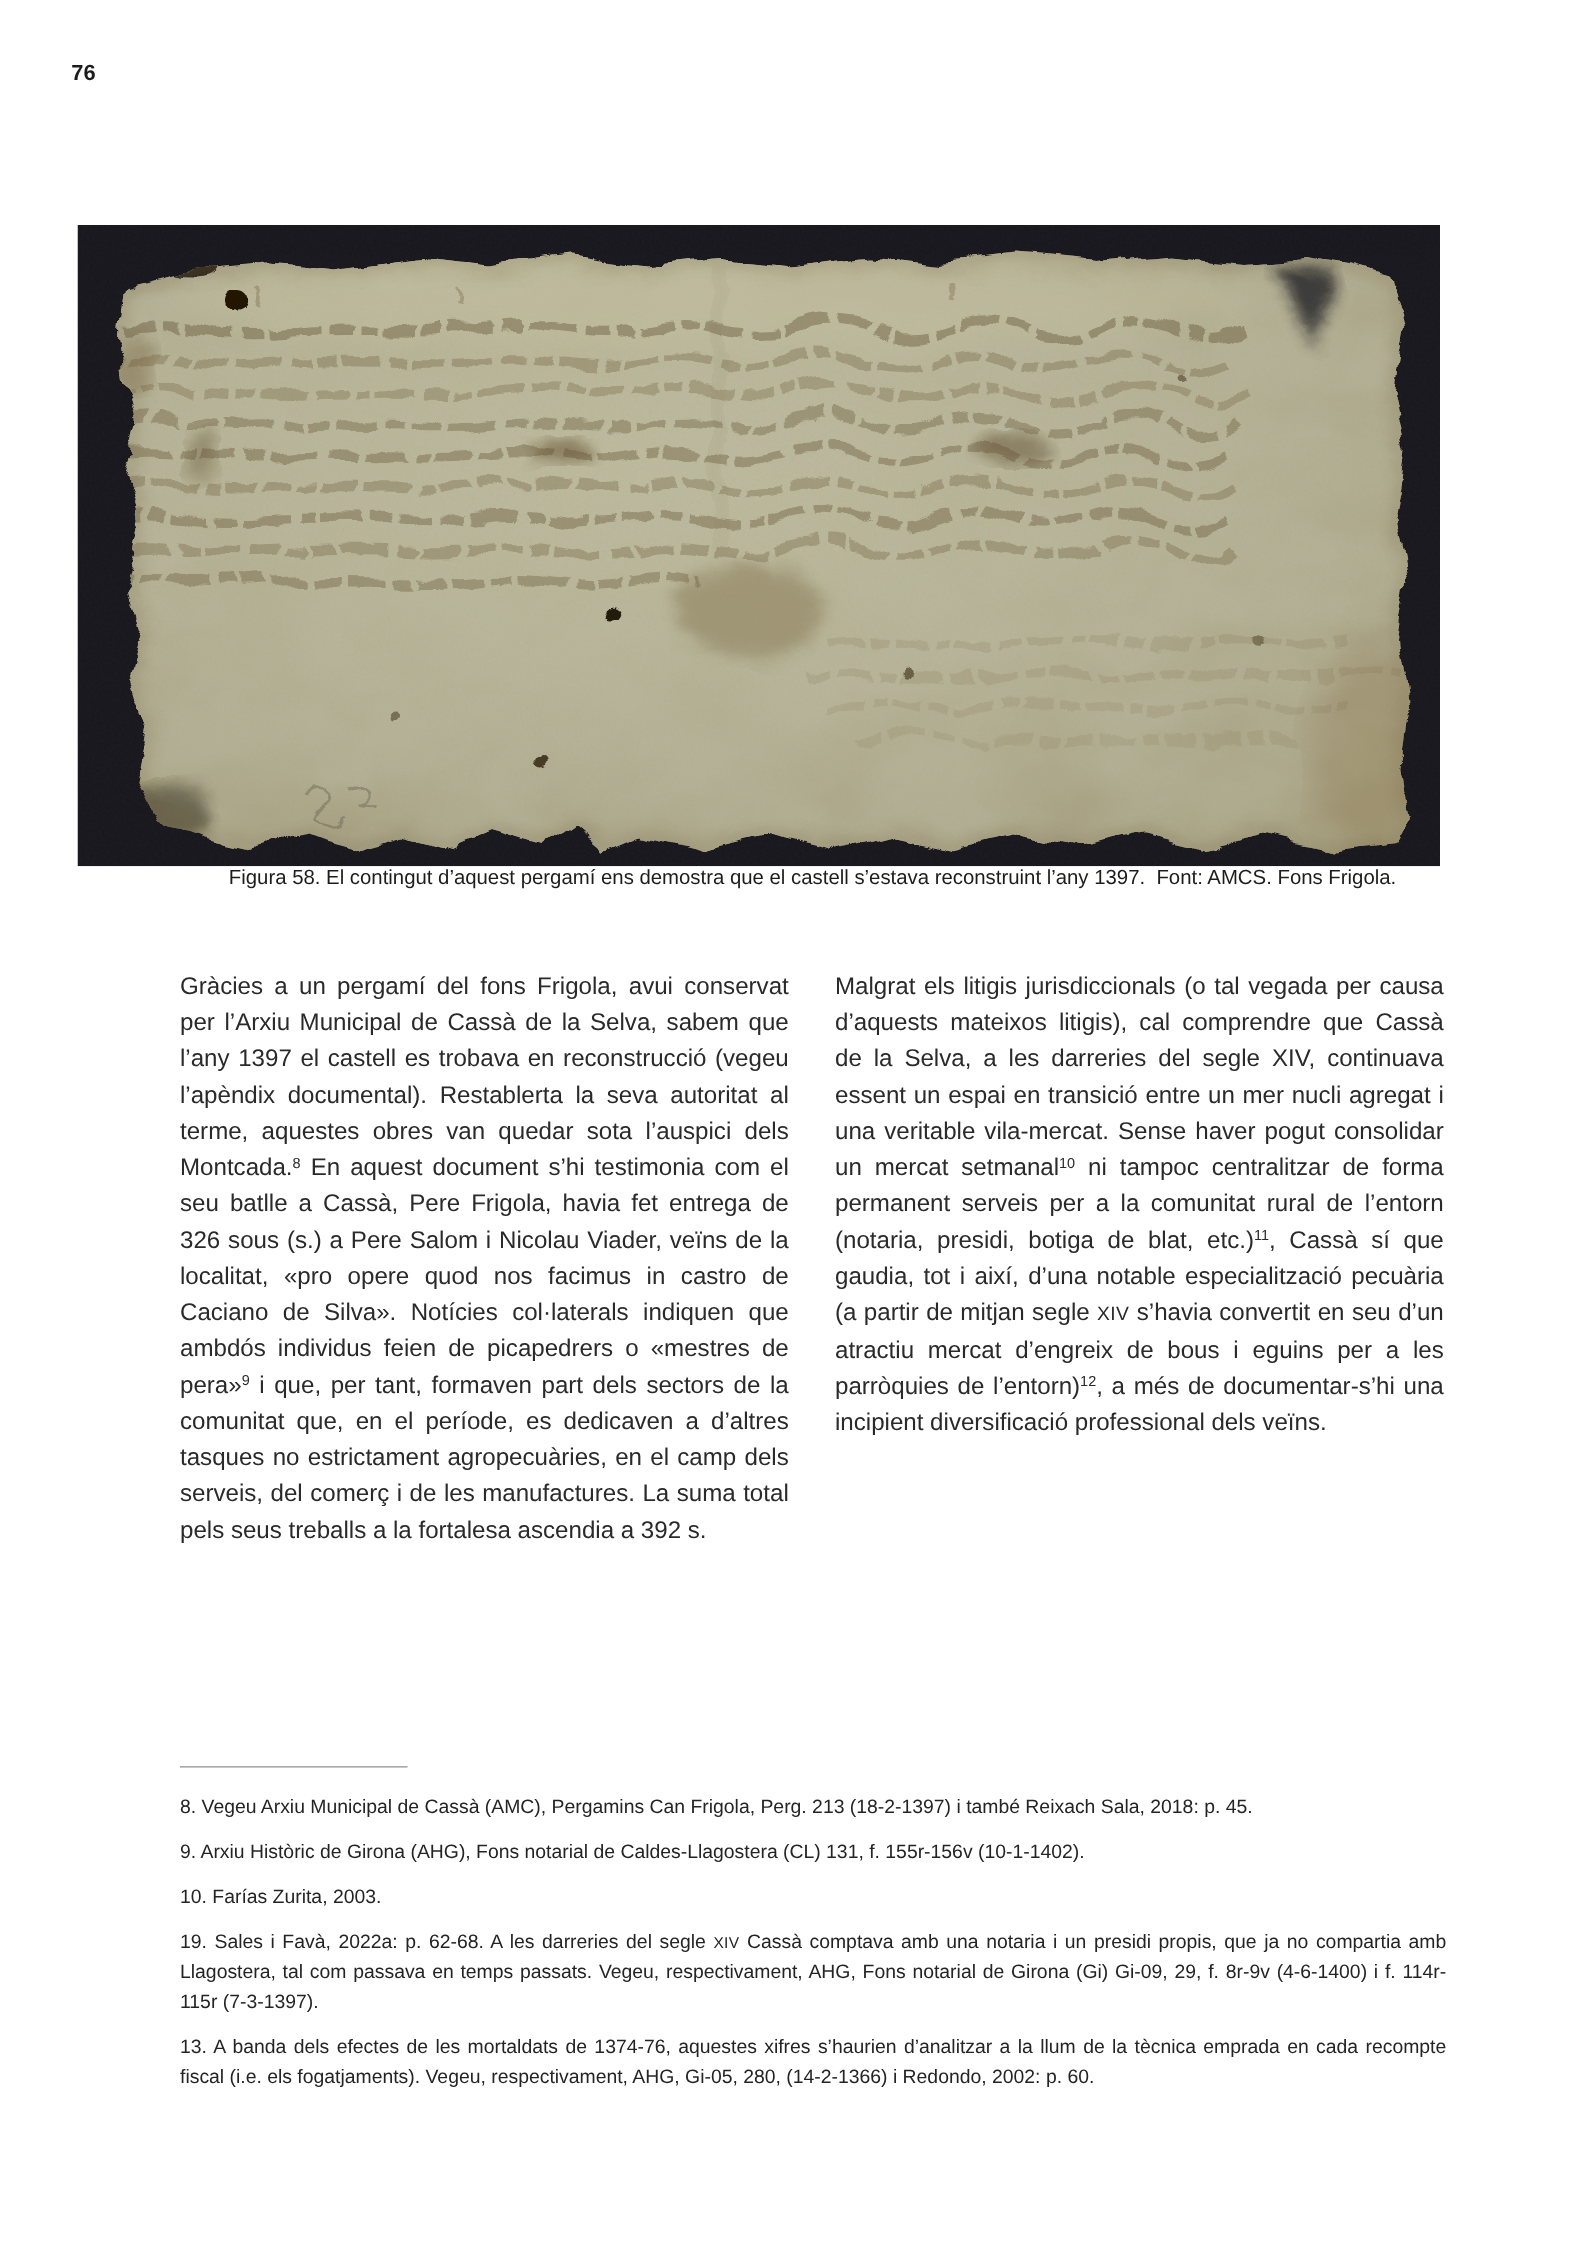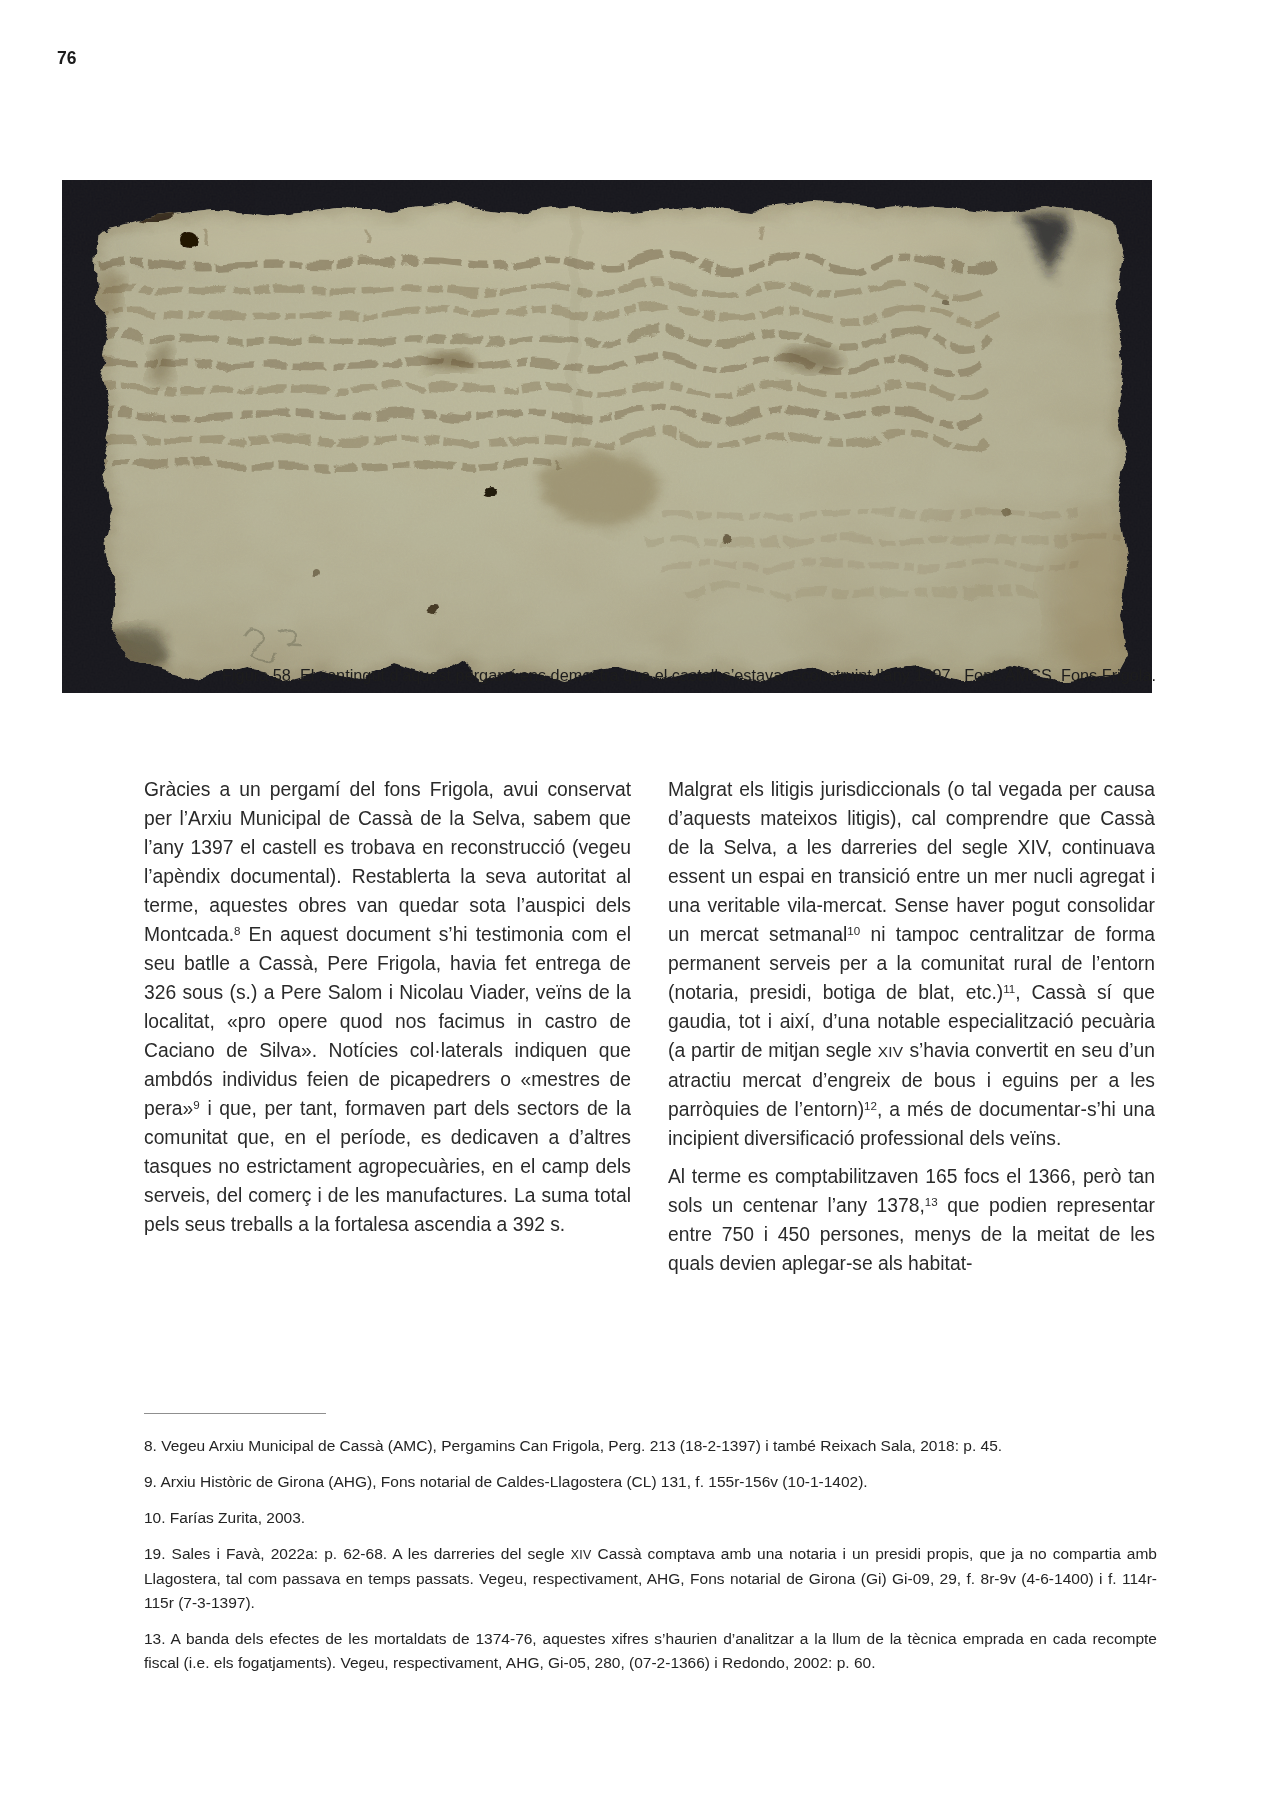--- a/index.html
+++ b/index.html
@@ -4,22 +4,22 @@
 <style>
   html,body{margin:0;padding:0;background:#ffffff;}
   .page{
     position:relative;width:1272px;height:1800px;background:#ffffff;overflow:hidden;
     font-family:"Liberation Sans",sans-serif;color:#2a2a2a;border-radius:32px;
   }
   .pagenum{position:absolute;left:57px;top:48px;font-size:17.5px;font-weight:700;color:#1c1c1c;}
   .photo{position:absolute;left:62px;top:180px;width:1090px;height:513px;margin:0;}
   .photo svg{display:block;width:100%;height:100%;}
   .caption{
-    position:absolute;left:144px;top:662px;width:1012px;
-    font-size:16.3px;line-height:26px;color:#1d1d1d;text-align:right;
+    position:absolute;left:144px;top:689px;width:1012px;
+    font-size:16.3px;line-height:26px;color:#1d1d1d;text-align:center;
   }
   .columns{position:absolute;left:144px;top:775px;width:1012px;display:flex;gap:37px;}
   .col{width:487px;font-size:19.3px;line-height:29px;text-align:justify;color:#2a2a2a;}
   .col p{margin:0 0 9px 0;}
   sup{font-size:0.60em;line-height:0;vertical-align:baseline;position:relative;top:-0.55em;}
   .sc{font-size:0.80em;text-transform:uppercase;letter-spacing:0.3px;}
   .footnotes{
     position:absolute;left:144px;top:1413px;width:1013px;
     font-size:15.5px;line-height:24px;text-align:justify;color:#242424;
   }
@@ -123,28 +123,27 @@
   </figure>
 
   <div class="caption"><span>Figura 58. El contingut d’aquest pergamí ens demostra que el castell s’estava reconstruint l’any 1397.&nbsp; Font: AMCS. Fons Frigola.</span></div>
 
   <div class="columns">
     <div class="col">
         <p><span>Gràcies a un pergamí del fons Frigola, avui con­servat per l’Arxiu Municipal de Cassà de la Selva, sabem que l’any 1397 el castell es trobava en re­construcció (vegeu l’apèndix documental). Resta­blerta la seva autoritat al terme, aquestes obres van quedar sota l’auspici dels Montcada.</span><sup>8</sup><span> En aquest document s’hi testimonia com el seu bat­lle a Cassà, Pere Frigola, havia fet entrega de 326 sous (s.) a Pere Salom i Nicolau Viader, veïns de la localitat, «pro opere quod nos facimus in castro de Caciano de Silva». Notícies col·laterals indi­quen que ambdós individus feien de picapedrers o «mestres de pera»</span><sup>9</sup><span> i que, per tant, formaven part dels sectors de la comunitat que, en el pe­ríode, es dedicaven a d’altres tasques no estric­tament agropecuàries, en el camp dels serveis, del comerç i de les manufactures. La suma total pels seus treballs a la fortalesa ascendia a 392 s.</span></p>
       </div>
     <div class="col">
         <p><span>Malgrat els litigis jurisdiccionals (o tal vegada per causa d’aquests mateixos litigis), cal comprendre que Cassà de la Selva, a les darreries del segle XIV, continuava essent un espai en transició entre un mer nucli agregat i una veritable vila-mercat. Sen­se haver pogut consolidar un mercat setmanal</span><sup>10</sup><span> ni tampoc centralitzar de forma permanent serveis per a la comunitat rural de l’entorn (notaria, presidi, botiga de blat, etc.)</span><sup>11</sup><span>, Cassà sí que gaudia, tot i així, d’una notable especialització pecuària (a par­tir de mitjan segle </span><span class="sc">xiv</span><span> s’havia convertit en seu d’un atractiu mercat d’engreix de bous i eguins per a les parròquies de l’entorn)</span><sup>12</sup><span>, a més de documentar-s’hi una incipient diversificació professional dels veïns.</span></p>
-        <p><span>Al terme es comptabilitzaven 165 focs el 1366, però tan sols un centenar l’any 1378,</span><sup>13</sup><span> que podien representar entre 750 i 450 persones, menys de la meitat de les quals devien aplegar-se als habitat-</span></p>
       </div>
   </div>
 
   <div class="footnotes">
     <hr class="fnrule">
     <div>
         <p><span>8. Vegeu Arxiu Municipal de Cassà (AMC), Pergamins Can Frigola, Perg. 213 (18-2-1397) i també Reixach Sala, 2018: p. 45.</span></p>
         <p><span>9. Arxiu Històric de Girona (AHG), Fons notarial de Caldes-Llagostera (CL) 131, f. 155r-156v (10-1-1402).</span></p>
         <p><span>10. Farías Zurita, 2003.</span></p>
         <p><span>19. Sales i Favà, 2022a: p. 62-68. A les darreries del segle </span><span class="sc">xiv</span><span> Cassà comptava amb una notaria i un presidi propis, que ja no compartia amb Llagostera, tal com passava en temps passats. Vegeu, respectivament, AHG, Fons notarial de Girona (Gi) Gi-09, 29, f. 8r-9v (4-6-1400) i f. 114r-115r (7-3-1397).</span></p>
-        <p><span>13. A banda dels efectes de les mortaldats de 1374-76, aquestes xifres s’haurien d’analitzar a la llum de la tècnica emprada en cada recompte fiscal (i.e. els fogatjaments). Vegeu, respectivament, AHG, Gi-05, 280, (07-2-1366) i Redondo, 2002: p. 60.</span></p>
+        <p><span>13. A banda dels efectes de les mortaldats de 1374-76, aquestes xifres s’haurien d’analitzar a la llum de la tècnica emprada en cada recompte fiscal (i.e. els fogatjaments). Vegeu, respectivament, AHG, Gi-05, 280, (14-2-1366) i Redondo, 2002: p. 60.</span></p>
       </div>
   </div>
 
 </div>
 
 </body></html>

